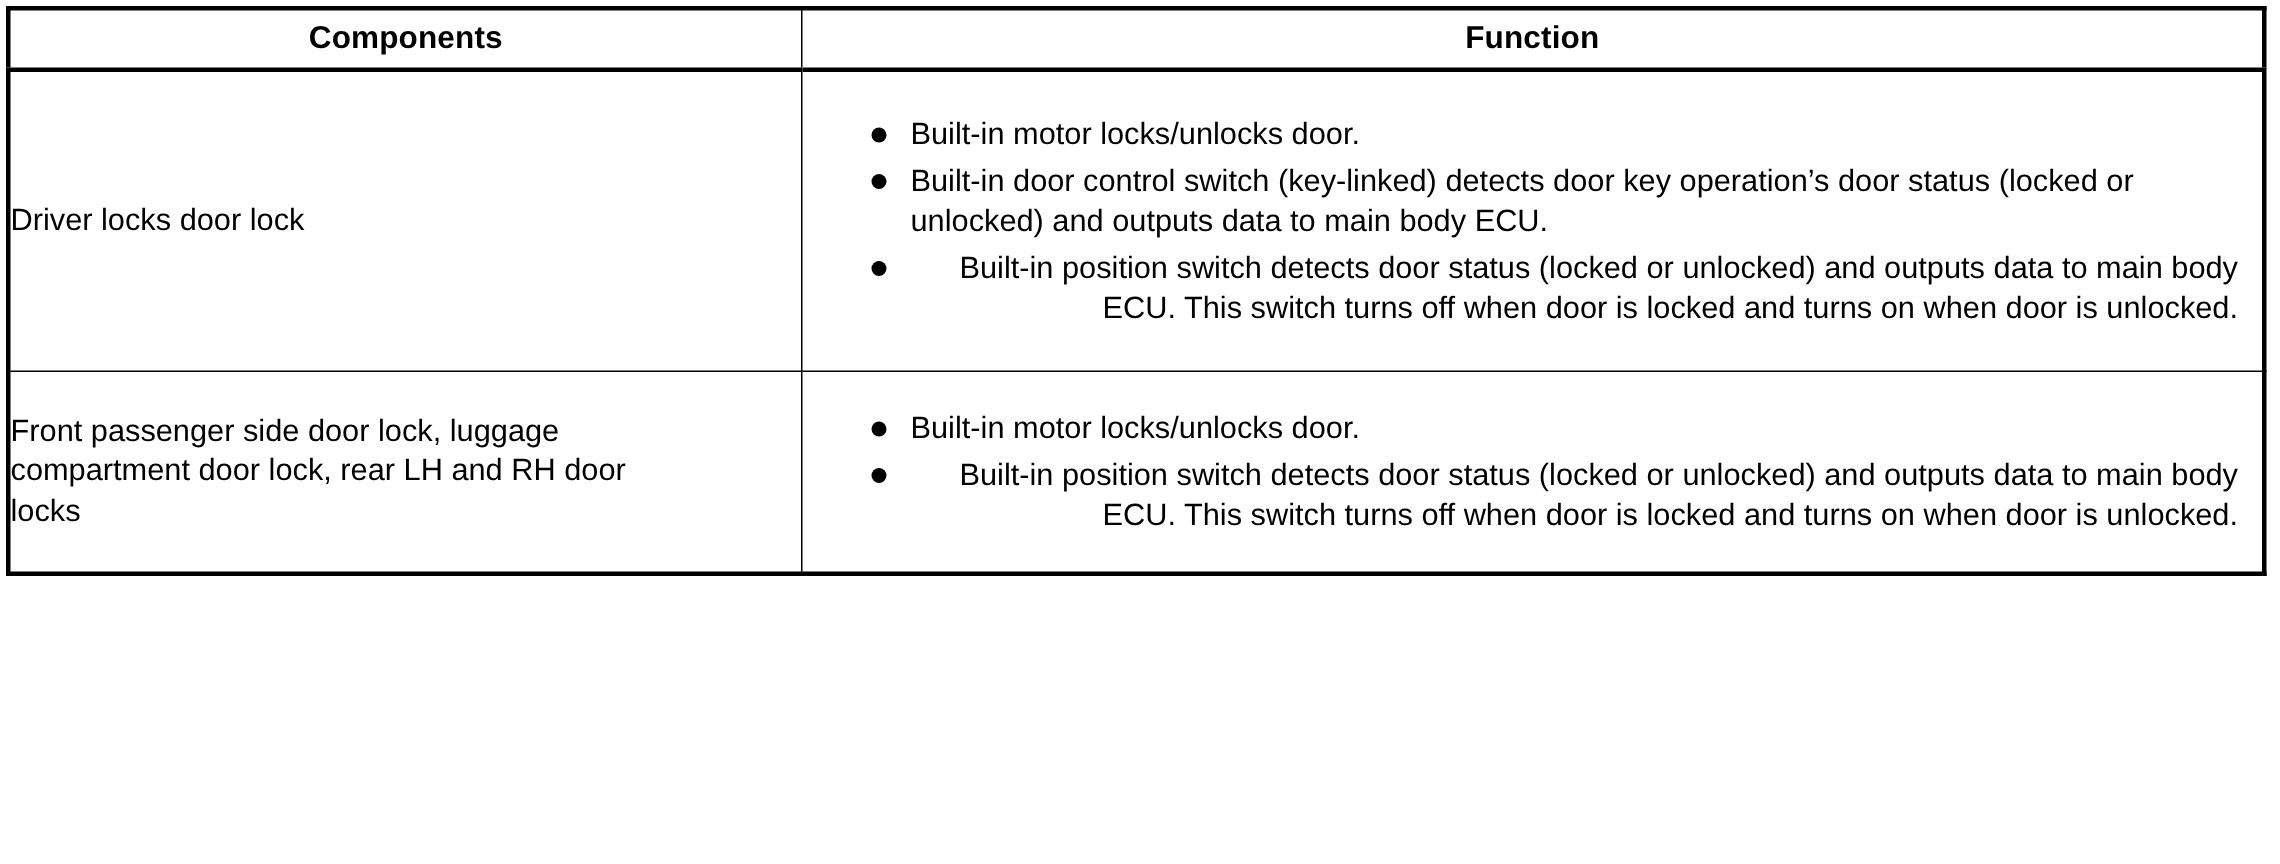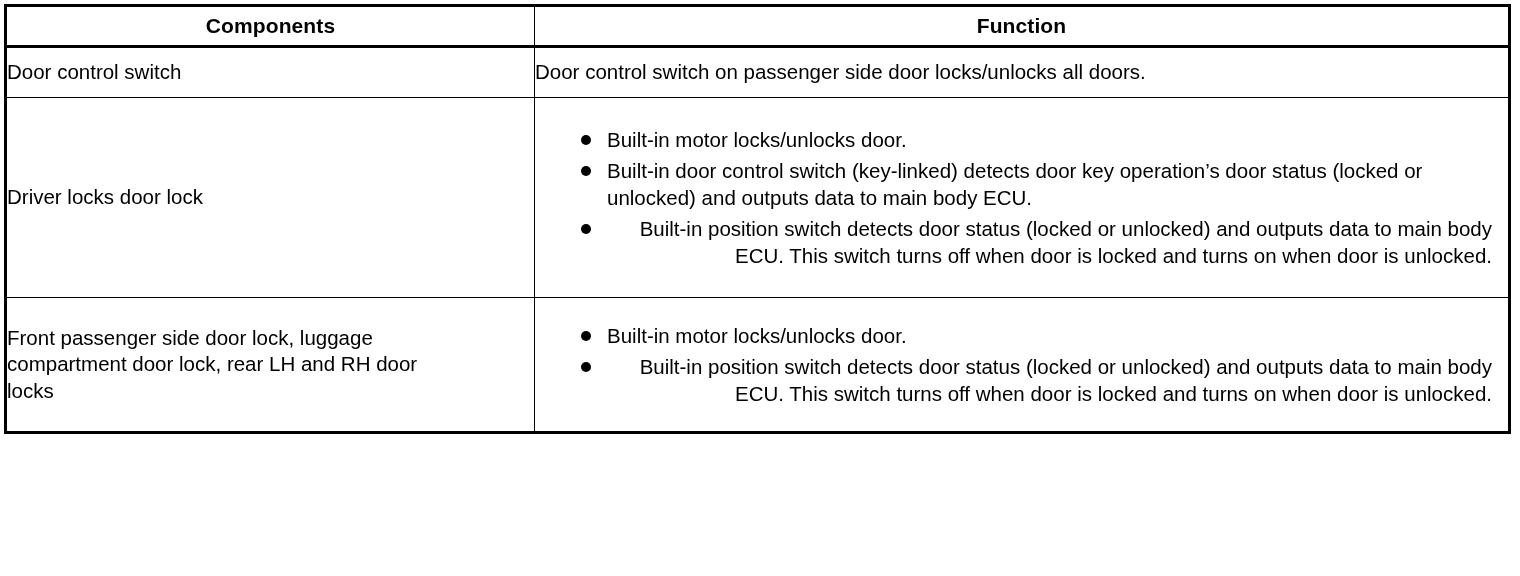--- a/index.html
+++ b/index.html
@@ -120,28 +120,20 @@
     <thead>
       <tr>
         <th class="hdr-cell">Components</th>
         <th class="hdr-cell">Function</th>
       </tr>
     </thead>
 
     <tbody>
 
 
-      <tr class="row-h49">
-        <td class="cmp-cell">
-          <p class="nowrap-block">Door control switch</p>
-        </td>
-        <td class="fn-cell">
-          <p>Door control switch on passenger side door locks/unlocks all doors.</p>
-        </td>
-      </tr>
 
 
       <tr class="row-h199">
         <td class="cmp-cell">
           <p class="nowrap-block">Driver locks door lock</p>
         </td>
         <td class="fn-cell">
           <ul class="bullet-list">
             <li>
               <span class="dot"></span>

